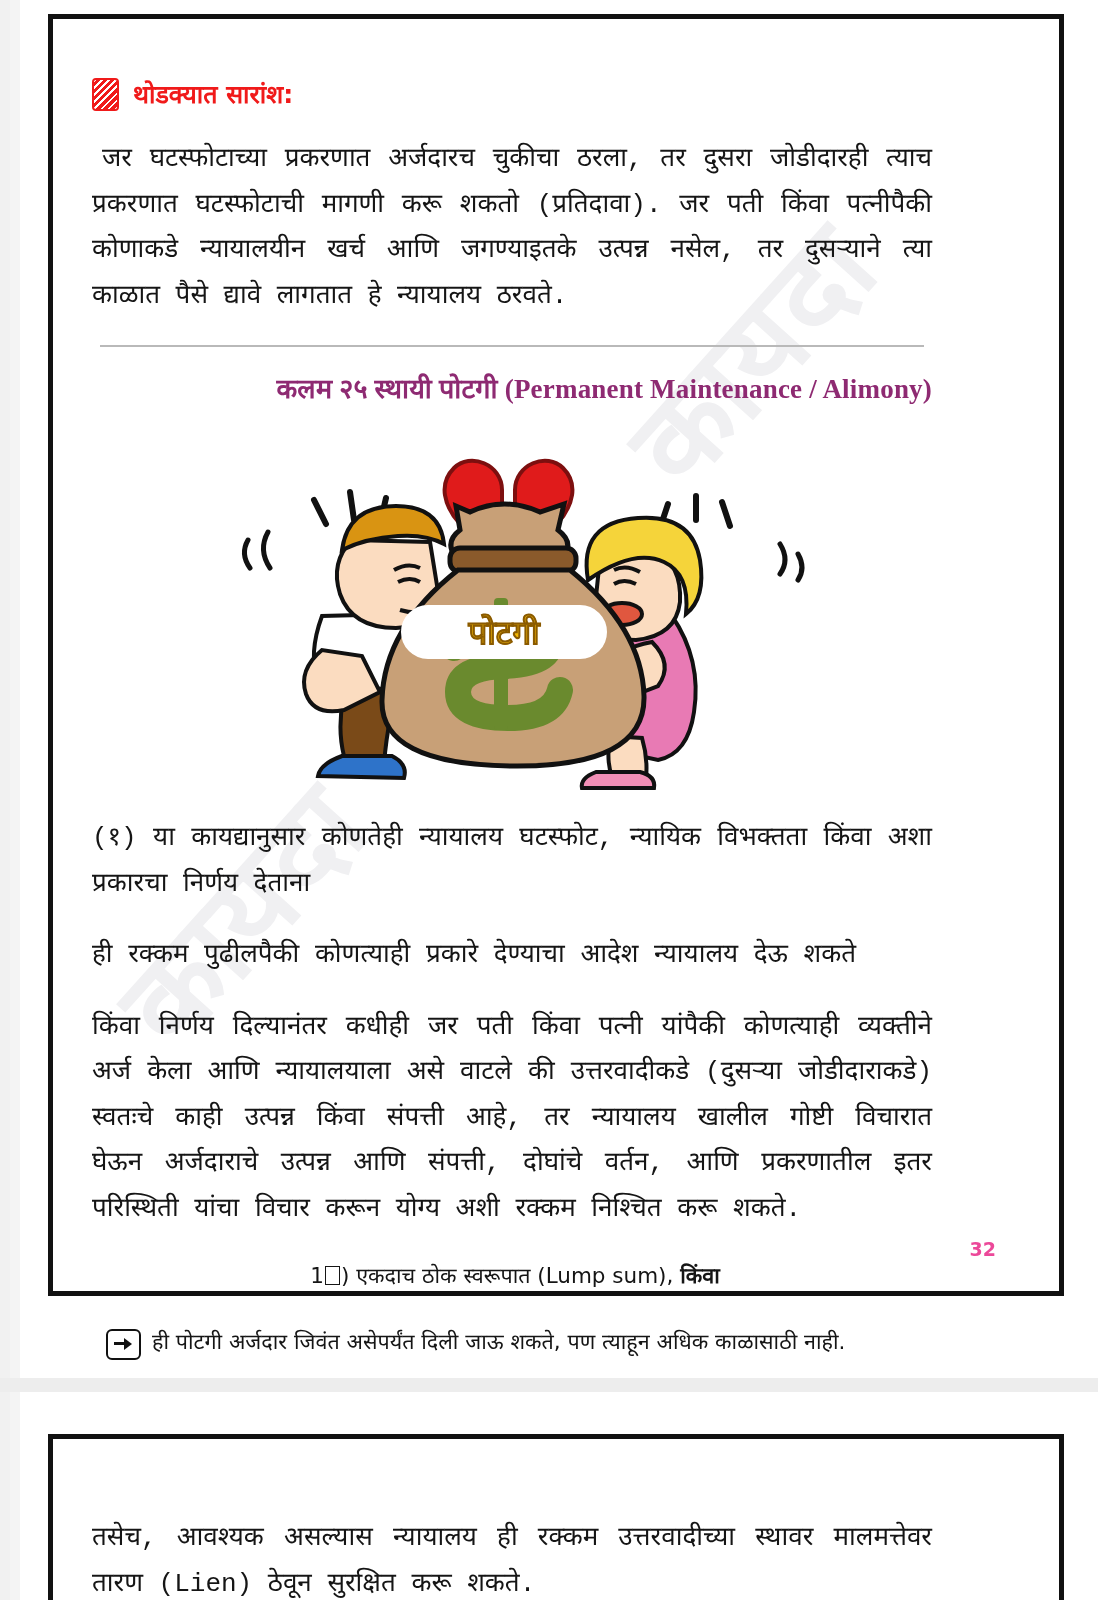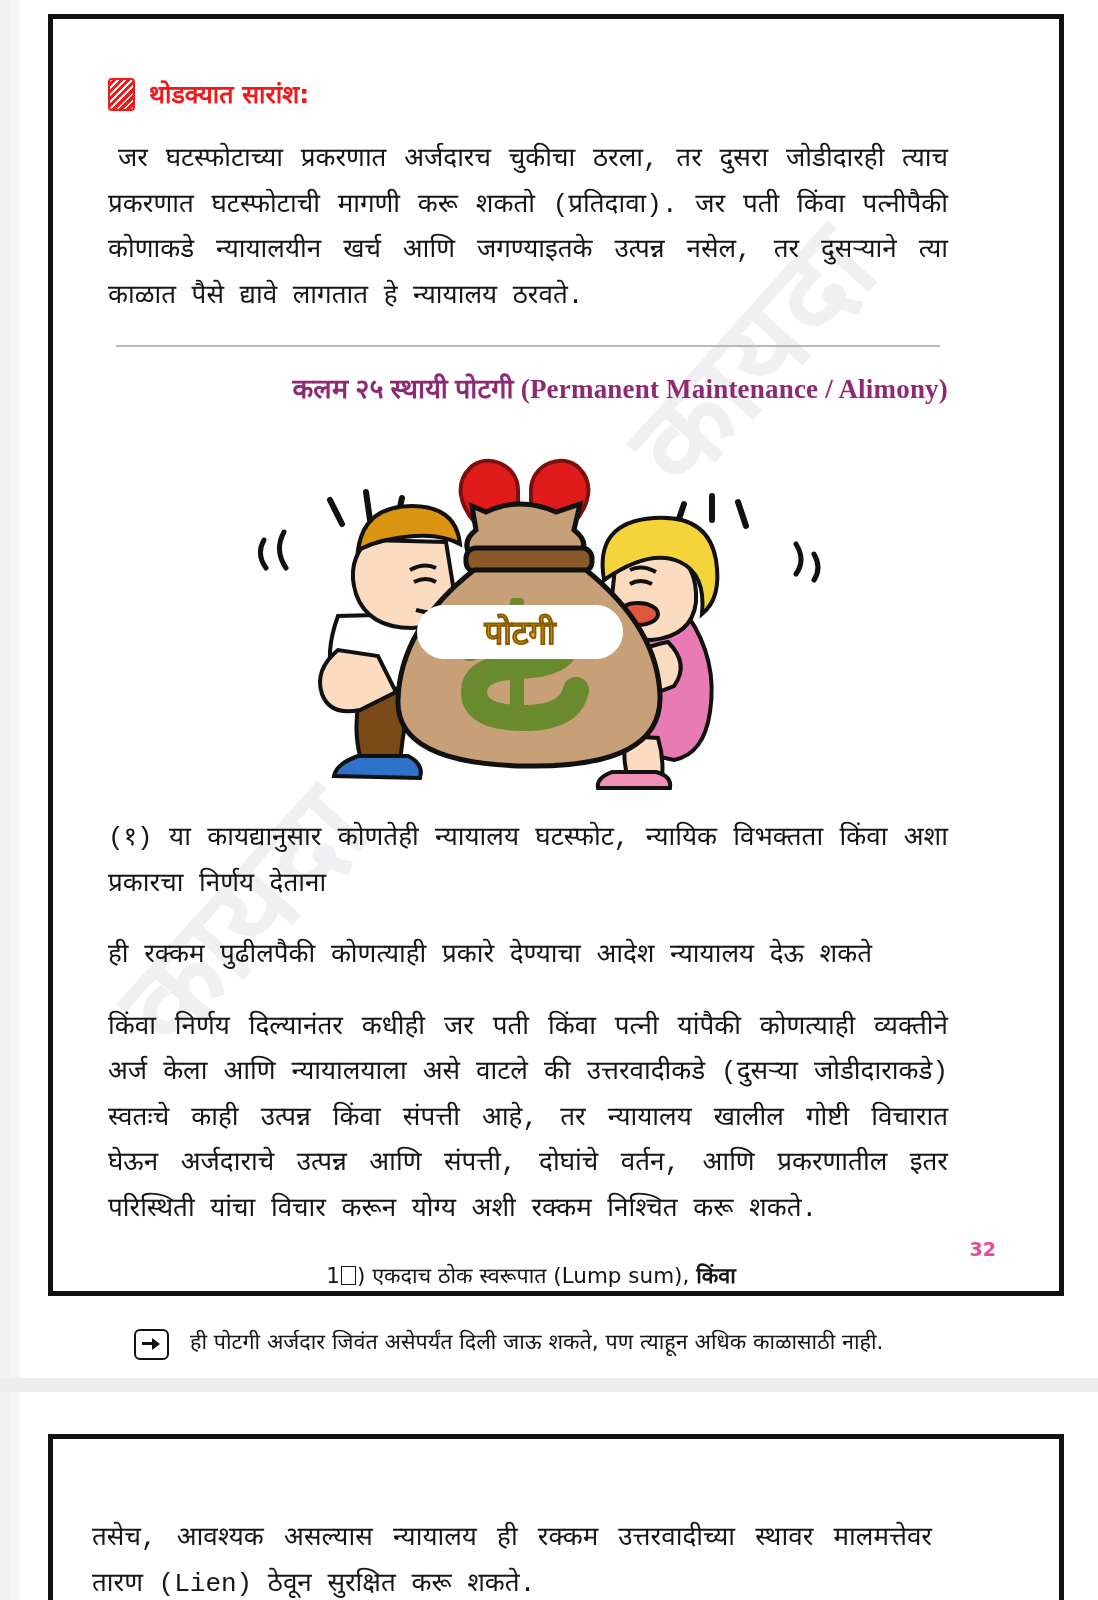--- a/index.html
+++ b/index.html
@@ -78,21 +78,21 @@
     user-select: none;
     letter-spacing: 4px;
     font-family: "DejaVu Sans", sans-serif;
   }
   .wm-a { left: 600px; top: 270px; }
   .wm-b { left: 90px;  top: 830px; }
 
   
   .content {
     position: absolute;
-    left: 108px;
+    left: 92px;
     top: 78px;
     width: 840px;
   }
 
   
   .summary-head {
     display: flex;
     align-items: center;
     gap: 14px;
     margin-bottom: 18px;
@@ -171,22 +171,22 @@
     border: 1.6px solid #151515;
     vertical-align: -2px;
     margin: 0 1px;
   }
   .bold-in { font-weight: 700; }
 
   
   .arrow-line {
     display: flex;
     align-items: center;
-    gap: 21px;
-    margin: 30px 0 0 26px;
+    gap: 11px;
+    margin: 30px 0 0 14px;
   }
   .arrow-box {
     flex: 0 0 auto;
     width: 31px;
     height: 27px;
     border: 2.4px solid #111111;
     border-radius: 6px;
     position: relative;
     margin-top: 4px;
   }

